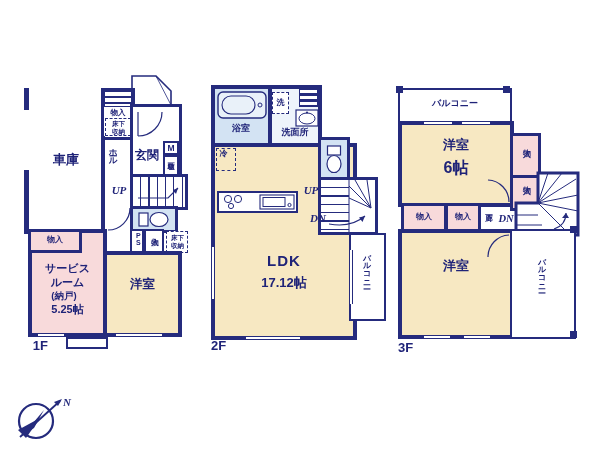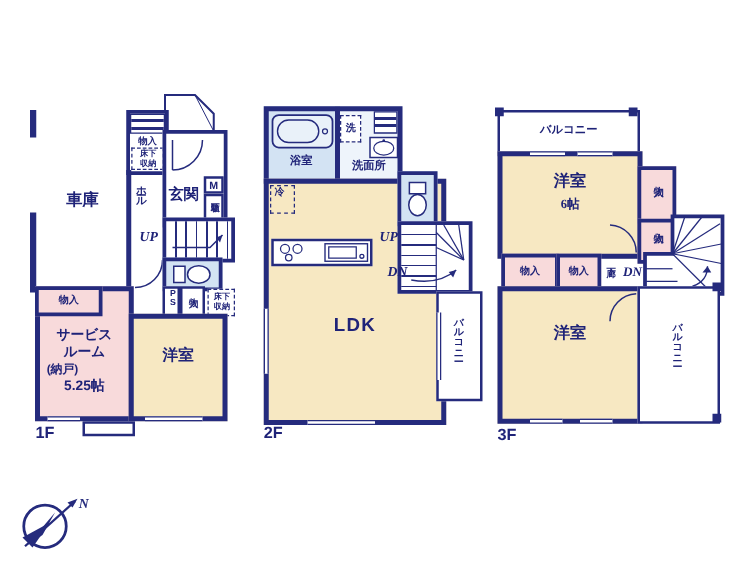--- a/index.html
+++ b/index.html
@@ -95,30 +95,30 @@
   <div class="lbl v" style="left:150px;top:232px;font-size:7.5px;letter-spacing:0;">物入</div>
   <div class="dash" style="left:166px;top:231px;width:22px;height:22px;">
     <div class="lbl wrap" style="left:3px;top:2px;width:15px;font-size:6.5px;">床下収納</div>
   </div>
 
   <div class="r cream" style="left:28px;top:229px;width:79px;height:108px;background:var(--pink);"></div>
   <div class="r b3 pink" style="left:28px;top:229px;width:54px;height:24px;"></div>
   <div class="lbl" style="left:28px;top:235px;width:54px;font-size:8px;">物入</div>
   <div class="lbl" style="left:28px;top:262px;width:79px;font-size:11px;">サービス</div>
   <div class="lbl" style="left:28px;top:276px;width:79px;font-size:11px;">ルーム</div>
-  <div class="lbl" style="left:16px;top:290px;width:68px;font-size:9.5px;">(納戸)</div>
+  <div class="lbl" style="left:30px;top:290px;width:68px;font-size:9.5px;">(納戸)</div>
   <div class="lbl" style="left:28px;top:303px;width:79px;font-size:11px;">5.25帖</div>
 
   <div class="r cream" style="left:103px;top:251px;width:79px;height:86px;"></div>
   <div class="lbl" style="left:103px;top:277px;width:79px;font-size:12.5px;">洋室</div>
 
   <div class="win" style="left:38px;top:333px;width:26px;height:4px;"></div>
   <div class="win" style="left:116px;top:333px;width:46px;height:4px;"></div>
   <div class="r b2" style="left:66px;top:337px;width:42px;height:12px;"></div>
-  <div class="lbl" style="left:24px;top:338px;width:24px;font-size:13px;text-align:center;">1F</div>
+  <div class="lbl" style="left:24px;top:338px;width:24px;font-size:13px;text-align:right;">1F</div>
 
   <div class="r blue" style="left:211px;top:85px;width:61px;height:62px;"></div>
   <svg style="left:217px;top:91px;" width="50" height="28" viewBox="0 0 50 28">
     <rect x="1" y="1" width="48" height="26" rx="5" fill="#e9f1f9" stroke="var(--wall)" stroke-width="1.4"></rect>
     <rect x="5" y="5" width="33" height="18" rx="9" fill="none" stroke="var(--wall)" stroke-width="1.1"></rect>
     <circle cx="43" cy="14" r="2" fill="none" stroke="var(--wall)" stroke-width="1"></circle>
   </svg>
   <div class="lbl" style="left:218px;top:123px;width:46px;font-size:9px;">浴室</div>
 
   <div class="r blue2" style="left:268px;top:85px;width:54px;height:62px;"></div>
@@ -140,20 +140,21 @@
     <circle cx="7" cy="5" r="3.6" fill="none" stroke="var(--wall)" stroke-width="1"></circle>
     <circle cx="17" cy="5" r="3.6" fill="none" stroke="var(--wall)" stroke-width="1"></circle>
     <circle cx="10" cy="12" r="2.6" fill="none" stroke="var(--wall)" stroke-width="1"></circle>
   </svg>
   <svg style="left:259px;top:194px;" width="36" height="16" viewBox="0 0 36 16">
     <rect x="1" y="1" width="34" height="14" fill="#fff" stroke="var(--wall)" stroke-width="1.1"></rect>
     <rect x="4" y="3.5" width="22" height="9" fill="none" stroke="var(--wall)" stroke-width="1"></rect>
     <circle cx="30.5" cy="11" r="1.6" fill="none" stroke="var(--wall)" stroke-width="1"></circle>
   </svg>
   <div class="lbl" style="left:211px;top:252px;width:146px;font-size:15px;letter-spacing:1px;">LDK</div>
+  <div class="lbl" style="left:211px;top:275px;width:146px;font-size:13px;">17.12帖</div>
   <div class="win" style="left:246px;top:336px;width:54px;height:4px;"></div>
   <div class="winv" style="left:211px;top:247px;width:4px;height:52px;"></div>
 
   <div class="r b3 blue" style="left:318px;top:137px;width:32px;height:44px;"></div>
   <svg style="left:325px;top:145px;" width="18" height="29" viewBox="0 0 18 29">
     <rect x="2.5" y="1" width="13" height="9" fill="#fff" stroke="var(--wall)" stroke-width="1.2"></rect>
     <ellipse cx="9" cy="19" rx="7" ry="8.5" fill="#fff" stroke="var(--wall)" stroke-width="1.2"></ellipse>
   </svg>
 
   <div class="r b3" style="left:318px;top:177px;width:60px;height:58px;">
@@ -178,21 +179,21 @@
 
   <div class="r b2" style="left:398px;top:88px;width:114px;height:37px;"></div>
   <div class="post" style="left:396px;top:86px;"></div>
   <div class="post" style="left:503px;top:86px;"></div>
   <div class="lbl" style="left:398px;top:98px;width:114px;font-size:9px;">バルコニー</div>
 
   <div class="r cream" style="left:398px;top:121px;width:116px;height:86px;"></div>
   <div class="win" style="left:424px;top:121px;width:28px;height:4px;"></div>
   <div class="win" style="left:462px;top:121px;width:28px;height:4px;"></div>
   <div class="lbl" style="left:398px;top:137px;width:116px;font-size:13px;">洋室</div>
-  <div class="lbl" style="left:398px;top:158px;width:116px;font-size:10px;font-family:Liberation Serif, serif;">6帖</div>
+  <div class="lbl" style="left:398px;top:158px;width:116px;font-size:16px;">6帖</div>
   <svg style="left:486px;top:178px;" width="25" height="26" viewBox="0 0 25 26">
     <path d="M2,2 A22,22 0 0 1 23,24" fill="none" stroke="var(--wall)" stroke-width="1.2"></path>
   </svg>
 
   <div class="r b3 pink" style="left:510px;top:133px;width:31px;height:46px;"></div>
   <div class="lbl v" style="left:521px;top:143px;font-size:8px;letter-spacing:0;">物入</div>
   <div class="r b3 pink" style="left:510px;top:175px;width:31px;height:36px;"></div>
   <div class="lbl v" style="left:521px;top:180px;font-size:8px;letter-spacing:0;">物入</div>
 
   <div class="r b3 pink" style="left:401px;top:203px;width:46px;height:30px;"></div>

